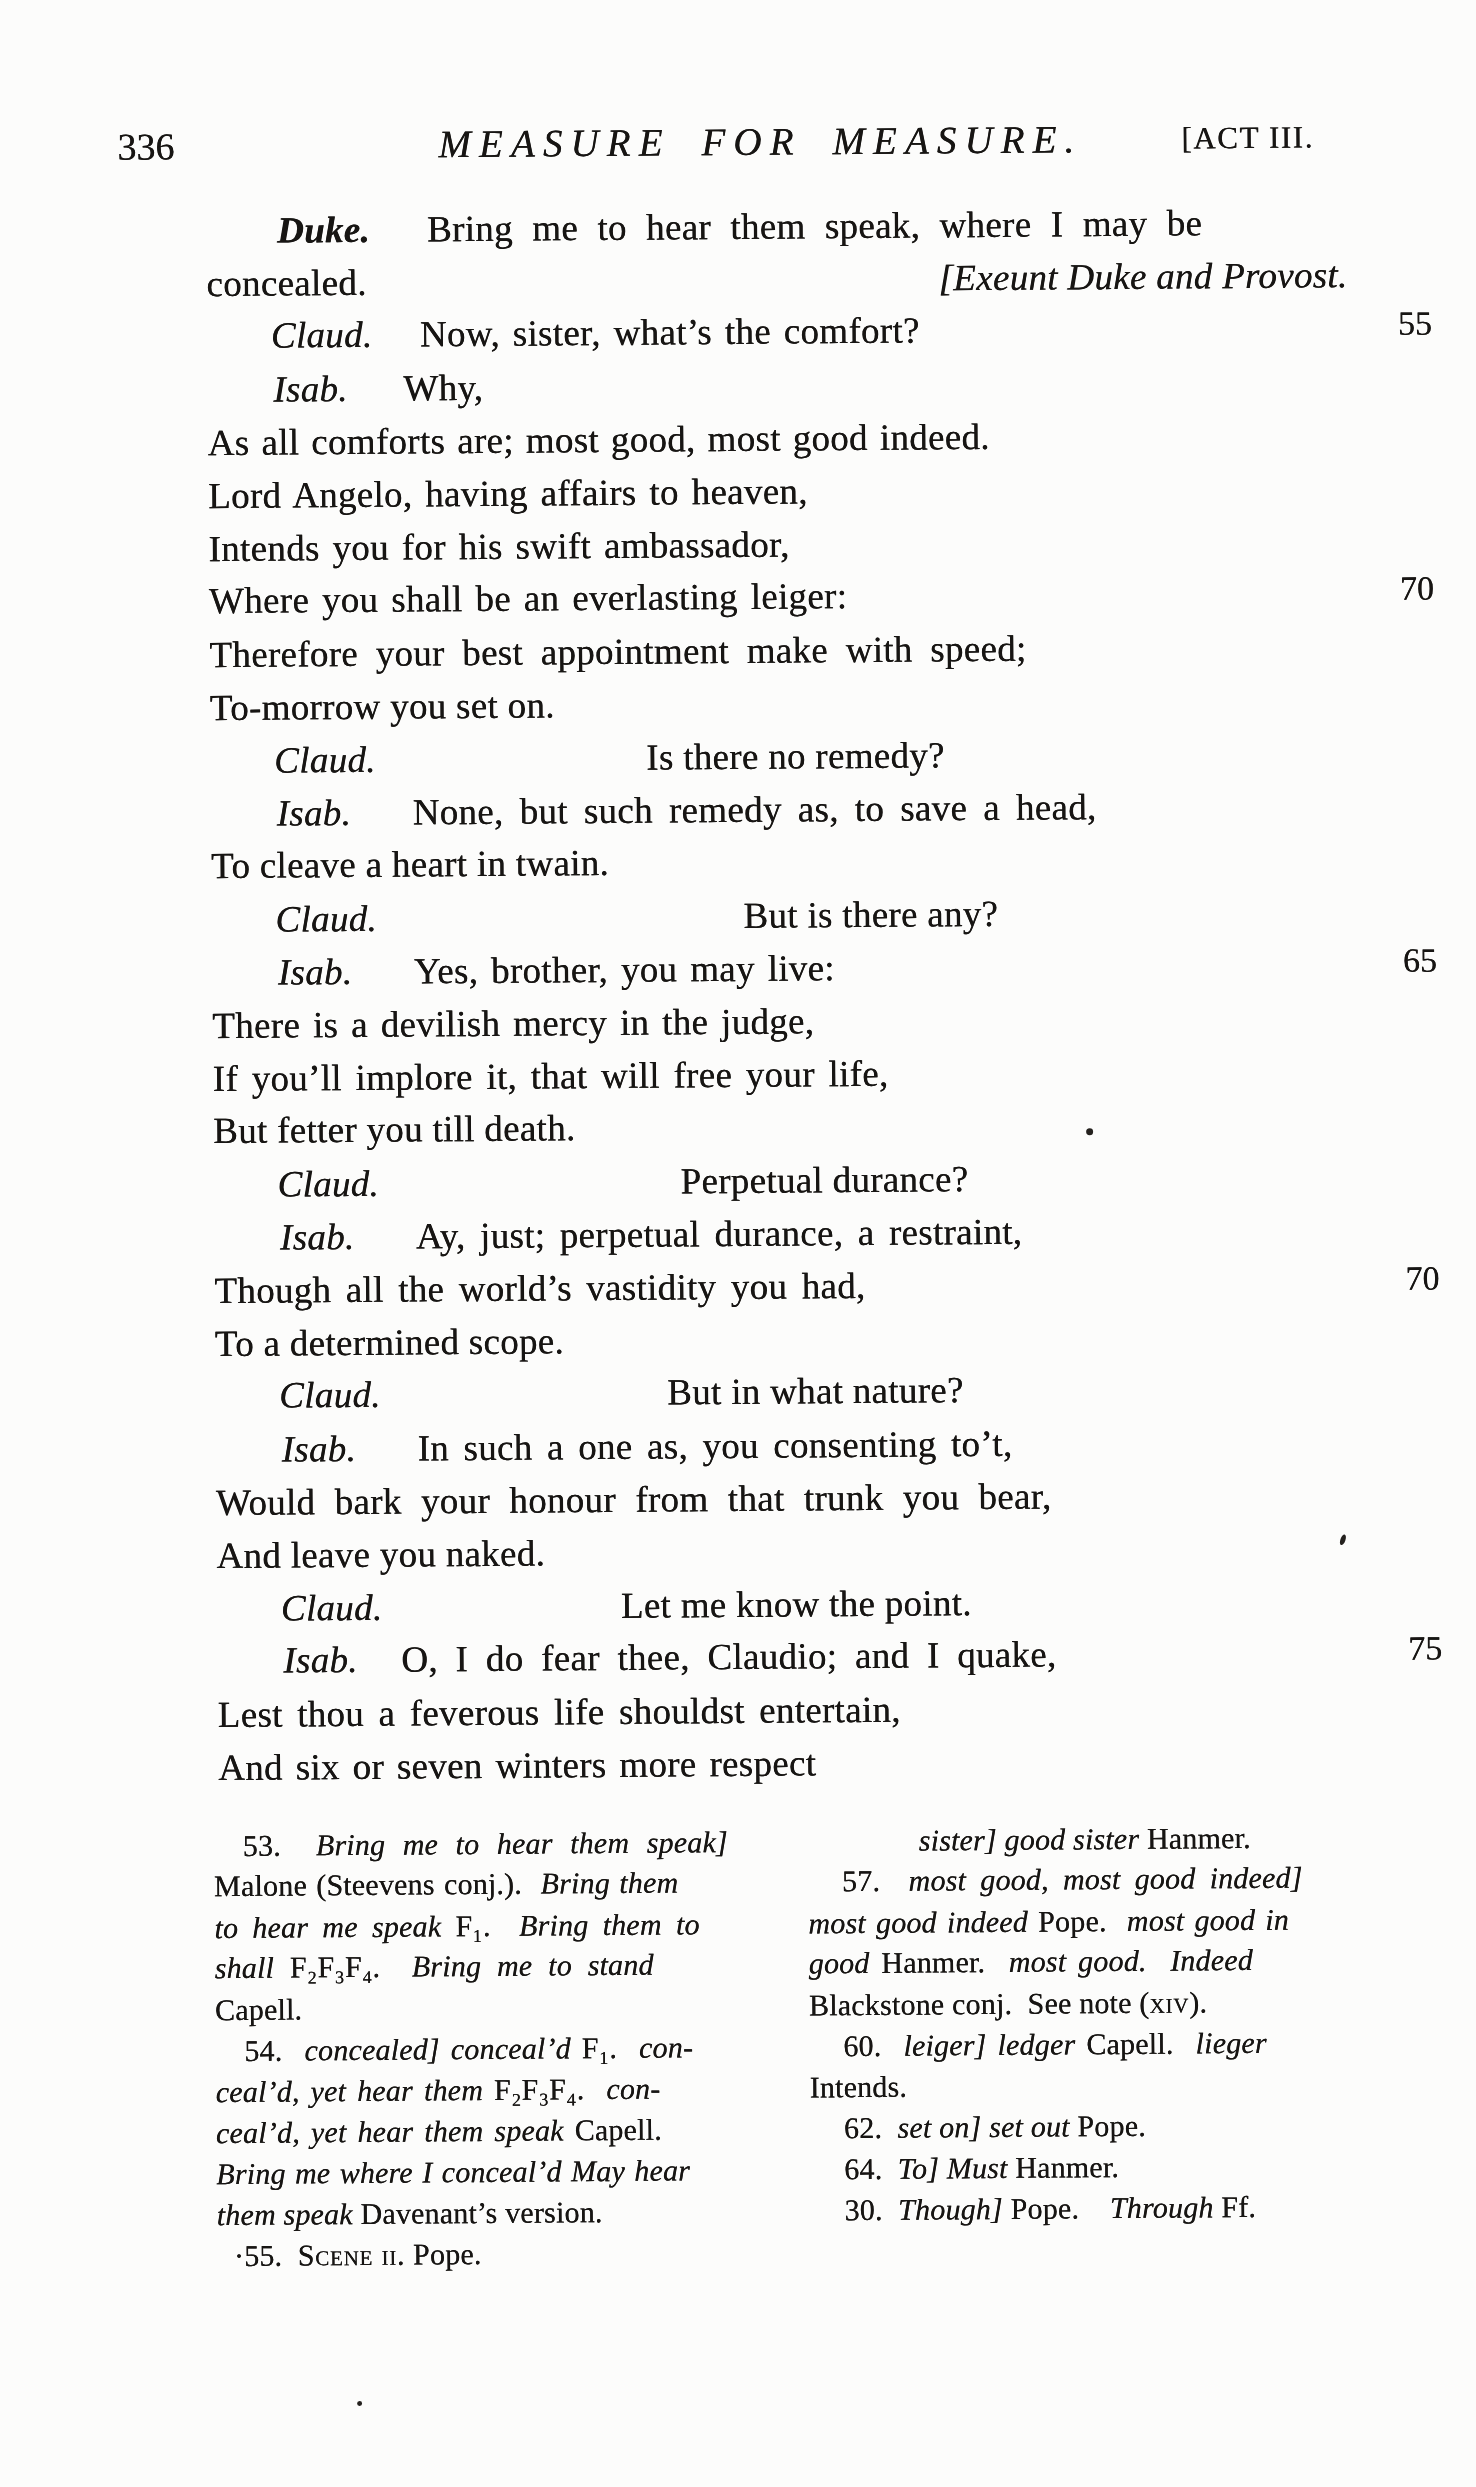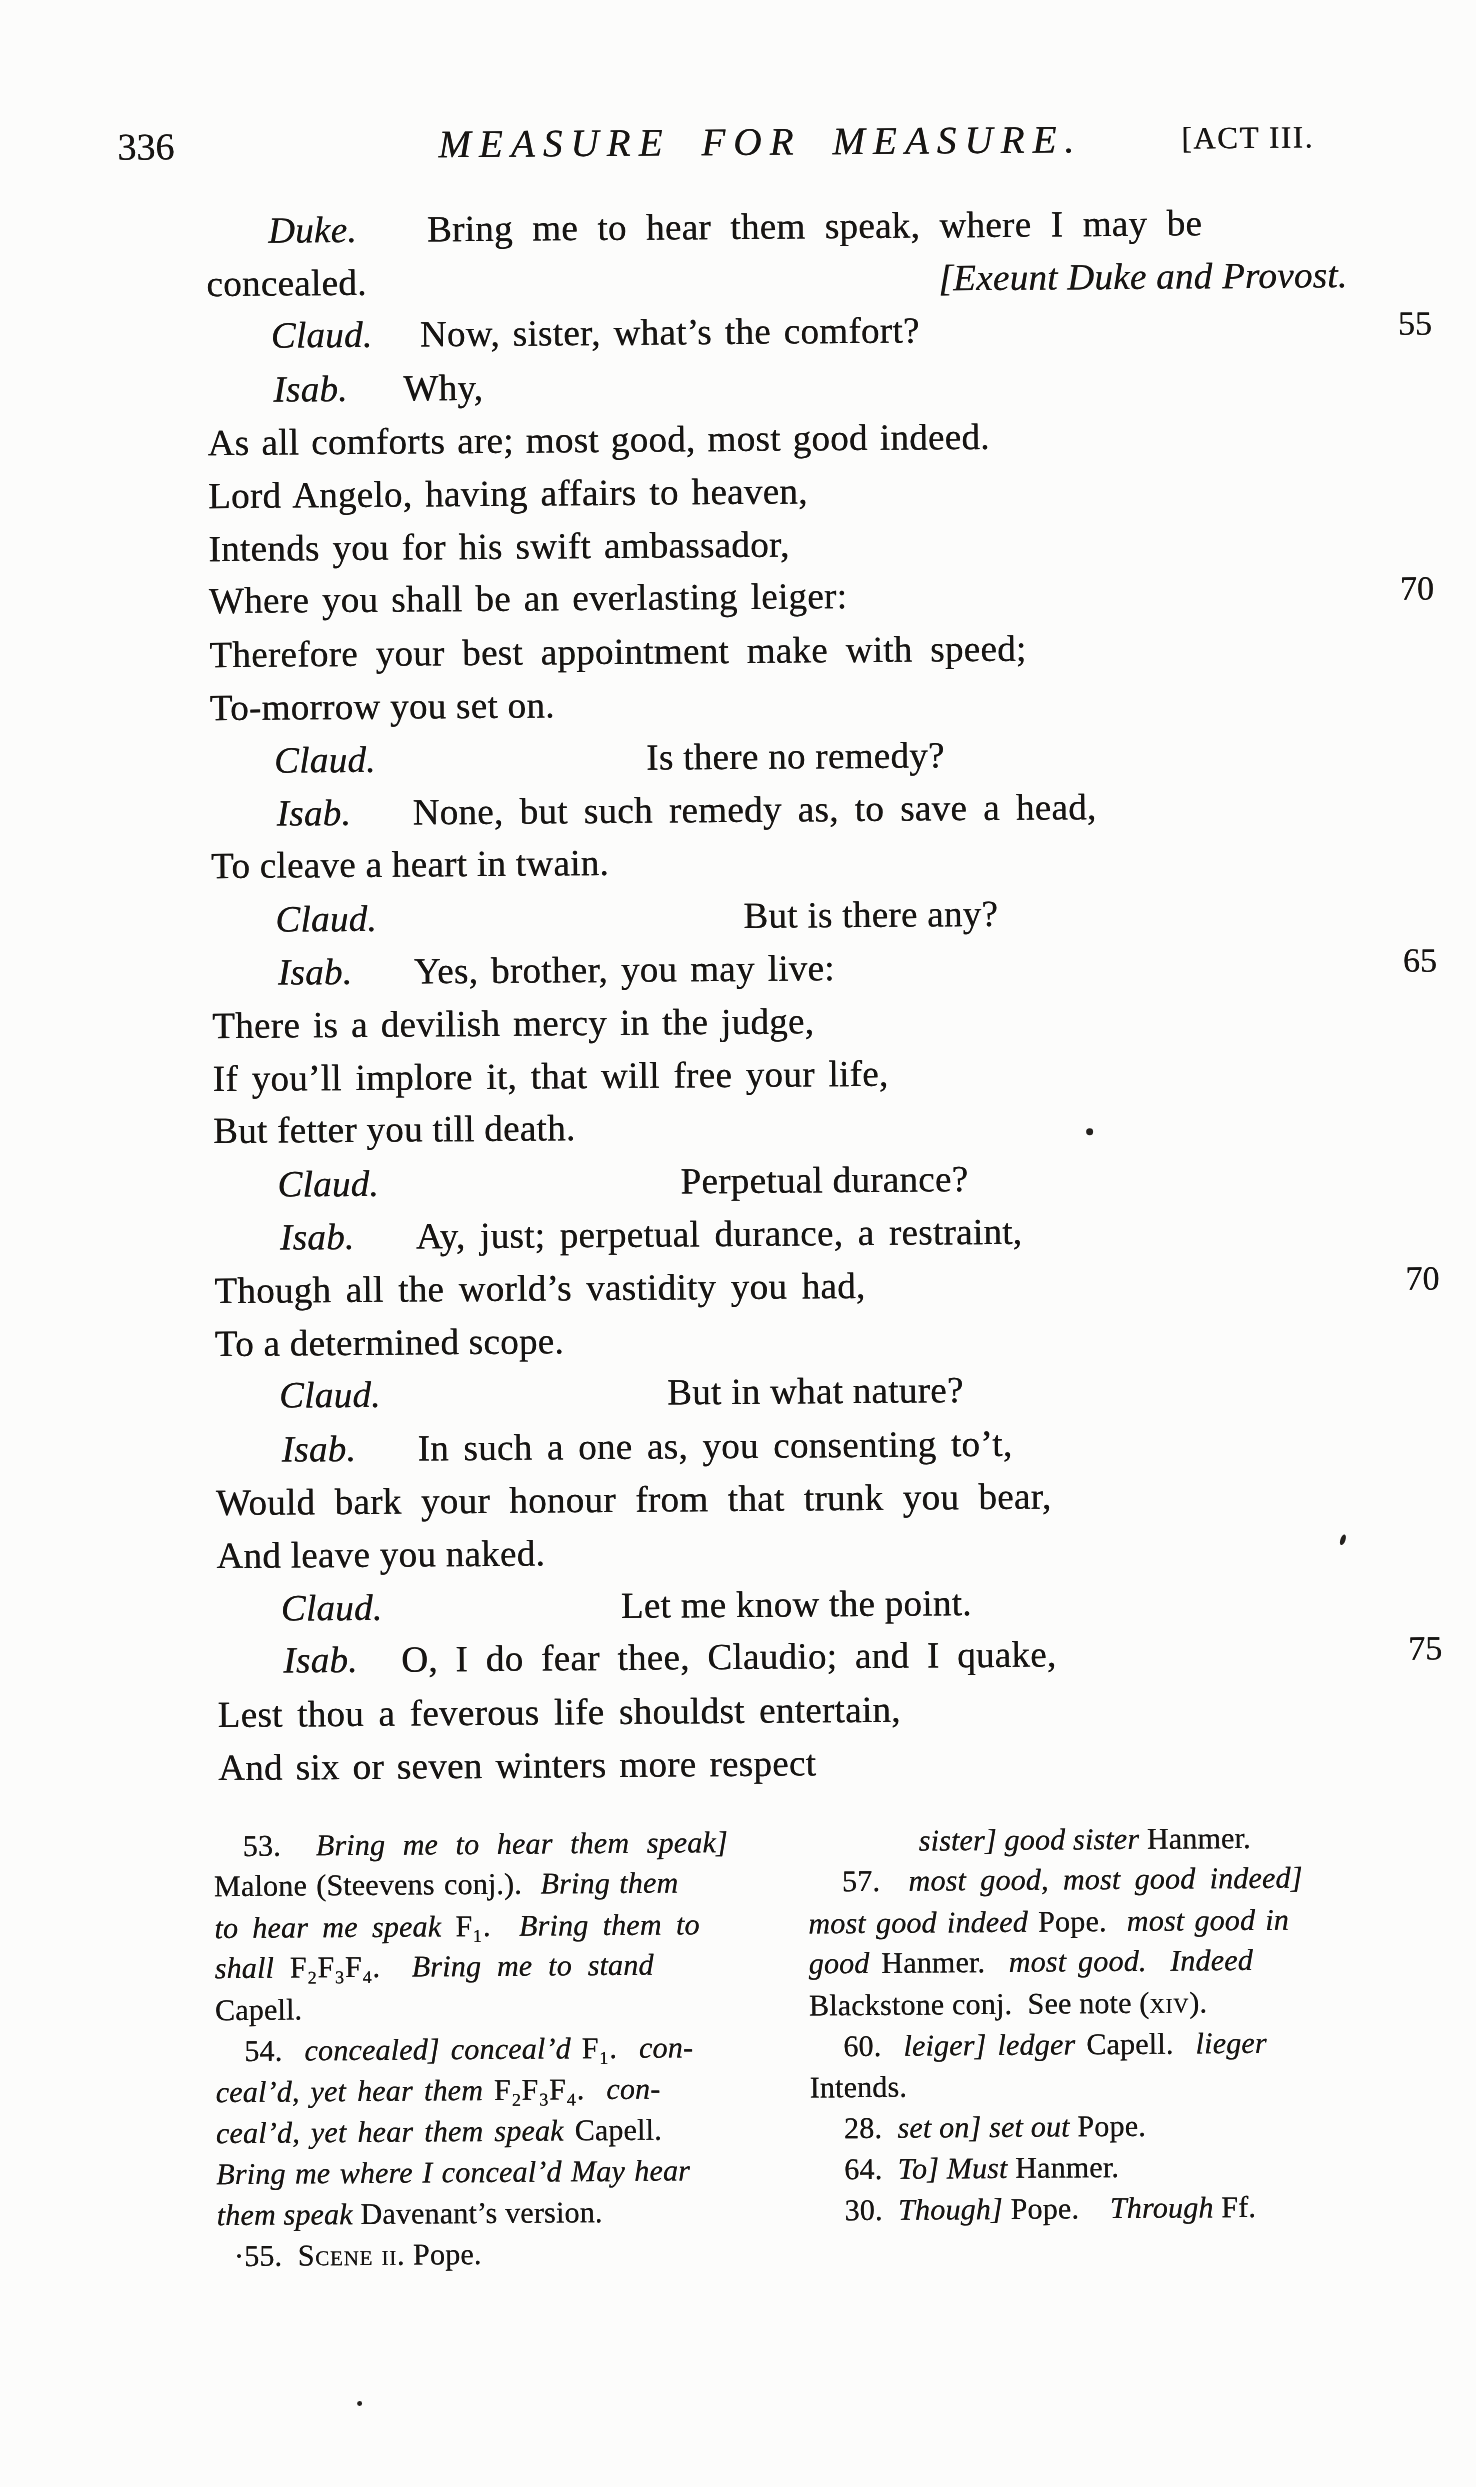--- a/index.html
+++ b/index.html
@@ -40,21 +40,21 @@
 
 <div class="sheet">
   <div class="tilt">
     <div>
       <span class="pagenum">336</span>
       <span class="runtitle">MEASURE FOR MEASURE.</span>
       <span class="runact">[ACT III.</span>
     </div>
     <div id="verse">
         <div class="line verse-line" style="top: 205px;">
-          <span class="part" style="left: 276px;"><span class="it">Duke.</span></span>
+          <span class="part" style="left: 285px; font-weight: bold;"><span class="it">Duke.</span></span>
           <span class="part" style="left: 435px; word-spacing: 9.8px;"><span>Bring me to hear them speak, where I may be</span></span>
         </div>
         <div class="line verse-line" style="top: 258px;">
           <span class="part" style="left: 214px;"><span>concealed.</span></span>
           <span class="part ralign" style="left: 1355px;"><span class="it">[Exeunt Duke and Provost.</span></span>
         </div>
         <div class="line verse-line" style="top: 310px;">
           <span class="part" style="left: 278px;"><span class="it">Claud.</span></span>
           <span class="part" style="left: 427px; word-spacing: 3.3px;"><span>Now, sister, what’s the comfort?</span></span>
           <span class="lnum">55</span>
@@ -207,21 +207,21 @@
         <div class="line fn-line" style="top: 1989px;">
           <span class="part" style="left: 803px;"><span>Blackstone conj.  See note (</span><span class="sc">xiv</span><span>).</span></span>
         </div>
         <div class="line fn-line" style="top: 2030px;">
           <span class="part" style="left: 837px; word-spacing: 3.3px;"><span>60.  </span><span class="it">leiger] ledger </span><span>Capell.  </span><span class="it">lieger</span></span>
         </div>
         <div class="line fn-line" style="top: 2071px;">
           <span class="part" style="left: 803px;"><span>Intends.</span></span>
         </div>
         <div class="line fn-line" style="top: 2112px;">
-          <span class="part" style="left: 837px;"><span>28.  </span><span class="it">set on] set out </span><span>Pope.</span></span>
+          <span class="part" style="left: 837px;"><span>62.  </span><span class="it">set on] set out </span><span>Pope.</span></span>
         </div>
         <div class="line fn-line" style="top: 2153px;">
           <span class="part" style="left: 837px;"><span>64.  </span><span class="it">To] Must </span><span>Hanmer.</span></span>
         </div>
         <div class="line fn-line" style="top: 2194px;">
           <span class="part" style="left: 837px;"><span>30.  </span><span class="it">Though] </span><span>Pope.    </span><span class="it">Through </span><span>Ff.</span></span>
         </div>
       </div>
     <div id="artifacts">
         <div class="artifact" style="left: 1087px; top: 1131px; width: 7.3px; height: 7.3px; border-radius: 50%;"></div>

